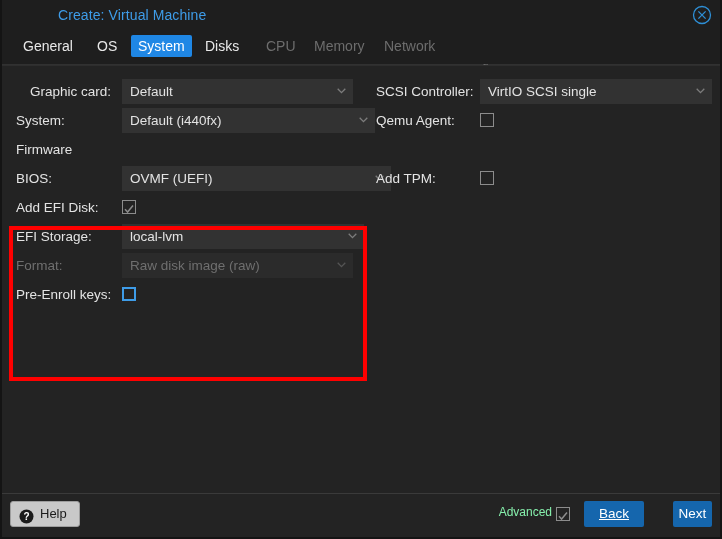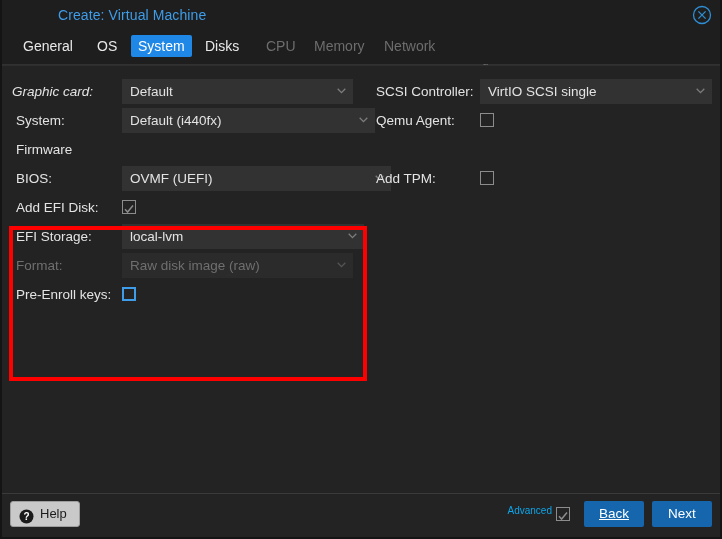--- a/index.html
+++ b/index.html
@@ -211,22 +211,22 @@
   #help-icon {
     width: 15px;
     height: 15px;
     margin-right: 6px;
     flex: 0 0 auto;
   }
   #advanced-label {
     position: absolute;
     right: 168px;
     top: 11px;
-    font-size: 10px;
-    color: #0ea5e9;
+    font-size: 12px;
+    color: #86efac;
     white-space: nowrap;
   }
   #advanced-check {
     position: absolute;
     right: 150px;
     top: 13px;
     width: 14px;
     height: 14px;
     box-sizing: border-box;
     border: 1px solid #8c8c8c;
@@ -239,21 +239,21 @@
     background: #1566ad;
     color: #ffffff;
     font-size: 13.5px;
     line-height: 26px;
     text-align: center;
     border-radius: 2px;
     cursor: pointer;
     white-space: nowrap;
   }
   #back-button { right: 76px; width: 60px; text-decoration: underline; }
-  #next-button { right: 8px;  width: 60px; margin-left: 16px; }
+  #next-button { right: 8px;  width: 39px; margin-left: 16px; }
 </style>
 </head>
 <body>
 
 <div id="window">
 
   <div id="titlebar">
     <div id="title-text">Create: Virtual Machine</div>
     <div id="close-icon">
       <svg width="20" height="20" viewBox="0 0 20 20">
@@ -272,21 +272,21 @@
       <div class="tab disabled" style="left: 305px;">Memory</div>
       <div class="tab disabled" style="left: 375px;">Network</div>
       <div class="tab disabled" style="left: 447px; margin-top: 24px;">Confirm</div>
     </div>
 
   <div id="content">
 
     <div class="section-label" style="left:14px; top:72px;">Firmware</div>
 
     <div id="left-col">
-        <div class="label" style="left: 10px; top: 14px; font-style: italic;">Graphic card:</div>
+        <div class="label" style="left: 28px; top: 14px;">Graphic card:</div>
         <div class="field" style="left: 120px; top: 13px; width: 231px;">
           <span class="fval">Default</span>
           <span class="chev">
             <svg width="9" height="6" viewBox="0 0 9 6">
               <path d="M0.7 0.8 L4.5 4.6 L8.3 0.8" stroke="#7d7d7d" stroke-width="1.3" fill="none"></path>
             </svg>
           </span>
         </div>
         <div class="label" style="left: 14px; top: 43px;">System:</div>
         <div class="field" style="left: 120px; top: 42px; width: 253px;">

